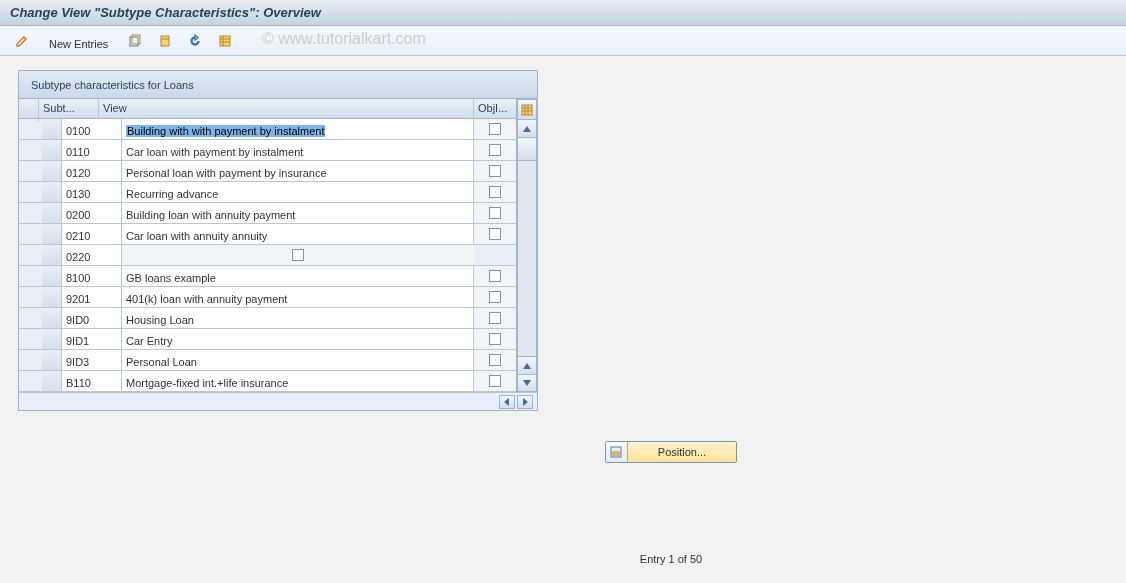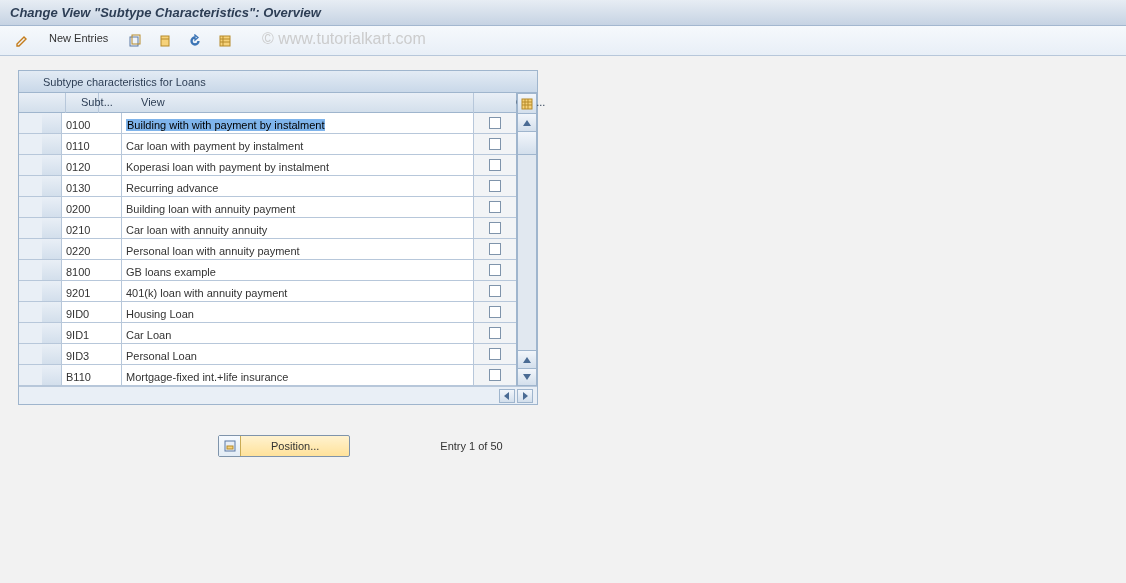--- a/index.html
+++ b/index.html
@@ -50,21 +50,21 @@
     padding: 0 4px;
     cursor: pointer;
   }
   .toolbar .btn svg { display: block; }
   .toolbar .text-btn {
     height: 20px;
     padding: 0 8px;
     border: 1px solid transparent;
     border-radius: 3px;
     display: inline-flex;
-    align-items: flex-start;
+    align-items: flex-end;
     cursor: pointer;
     color: #333;
   }
   .watermark {
     position: absolute;
     left: 262px;
     top: 4px;
     font-size: 16px;
     color: rgba(200,200,200,0.9);
     font-family: Arial, sans-serif;
@@ -74,24 +74,24 @@
   .content {
     padding: 14px 2px 0 18px;
   }
   .panel {
     width: 520px;
     border: 1px solid #9fb5cd;
     background: #e9eff6;
     box-shadow: inset 1px 1px 0 #fff;
   }
   .panel-title {
-    height: 22px;
+    height: 28px;
     background: linear-gradient(#e3ebf4, #c9d8e9);
     border-bottom: 1px solid #9fb5cd;
-    padding: 0 24px;
+    padding: 0 12px;
     display: flex;
     align-items: center;
     color: #2d3e55;
     font-size: 11px;
   }
   .grid-wrap {
     display: flex;
   }
   .grid {
     flex: 1;
@@ -104,21 +104,20 @@
     border-bottom: 1px solid #9fb5cd;
     height: 20px;
     font-size: 11px;
     color: #2d3e55;
   }
   .grid-header > div {
     border-right: 1px solid #b7c7da;
     padding: 3px 4px 8px 4px;
     display: flex;
     align-items: center;
-    margin-left: 38px;
   }
   .grid-header > div:last-child { border-right: none; }
   .grid-body { background: #e9eff6; }
   .row {
     display: grid;
     grid-template-columns: 20px 60px 1fr 42px;
     height: 21px;
     border-bottom: 1px solid #b7c7da;
     padding-left: 23px;
   }
@@ -190,20 +189,21 @@
     display:flex;align-items:center;justify-content:center;
     cursor:pointer;
   }
   
   .footer {
     margin-top: 30px;
     display: flex;
     align-items: center;
     gap: 90px;
     padding-left: 200px;
+    flex-direction: column;
   }
   .pos-btn {
     display: inline-flex;
     align-items: center;
     height: 22px;
     border: 1px solid #7f94ab;
     background: linear-gradient(#fff2cf, #ffe29b);
     cursor: pointer;
     border-radius: 2px;
   }
@@ -296,21 +296,21 @@
                   <span>Car loan with payment by instalment</span>
                 </div>
                 <div class="chkcell">
                   <div class="chk"></div>
                 </div>
               </div>
               <div class="row">
                 <div class="sel"></div>
                 <div class="code">0120</div>
                 <div class="name">
-                  <span>Koperasi loan with payment by instalment</span>
+                  <span>Personal loan with payment by insurance</span>
                 </div>
                 <div class="chkcell">
                   <div class="chk"></div>
                 </div>
               </div>
               <div class="row">
                 <div class="sel"></div>
                 <div class="code">0130</div>
                 <div class="name">
                   <span>Recurring advance</span>
@@ -335,23 +335,20 @@
                 <div class="name">
                   <span>Car loan with annuity annuity</span>
                 </div>
                 <div class="chkcell">
                   <div class="chk"></div>
                 </div>
               </div>
               <div class="row">
                 <div class="sel"></div>
                 <div class="code">0220</div>
-                <div class="name">
-                  <span>Personal loan with annuity payment</span>
-                </div>
                 <div class="chkcell">
                   <div class="chk"></div>
                 </div>
               </div>
               <div class="row">
                 <div class="sel"></div>
                 <div class="code">8100</div>
                 <div class="name">
                   <span>GB loans example</span>
                 </div>
@@ -376,21 +373,21 @@
                   <span>Housing Loan</span>
                 </div>
                 <div class="chkcell">
                   <div class="chk"></div>
                 </div>
               </div>
               <div class="row">
                 <div class="sel"></div>
                 <div class="code">9ID1</div>
                 <div class="name">
-                  <span>Car Loan</span>
+                  <span>Car Entry</span>
                 </div>
                 <div class="chkcell">
                   <div class="chk"></div>
                 </div>
               </div>
               <div class="row">
                 <div class="sel"></div>
                 <div class="code">9ID3</div>
                 <div class="name">
                   <span>Personal Loan</span>

